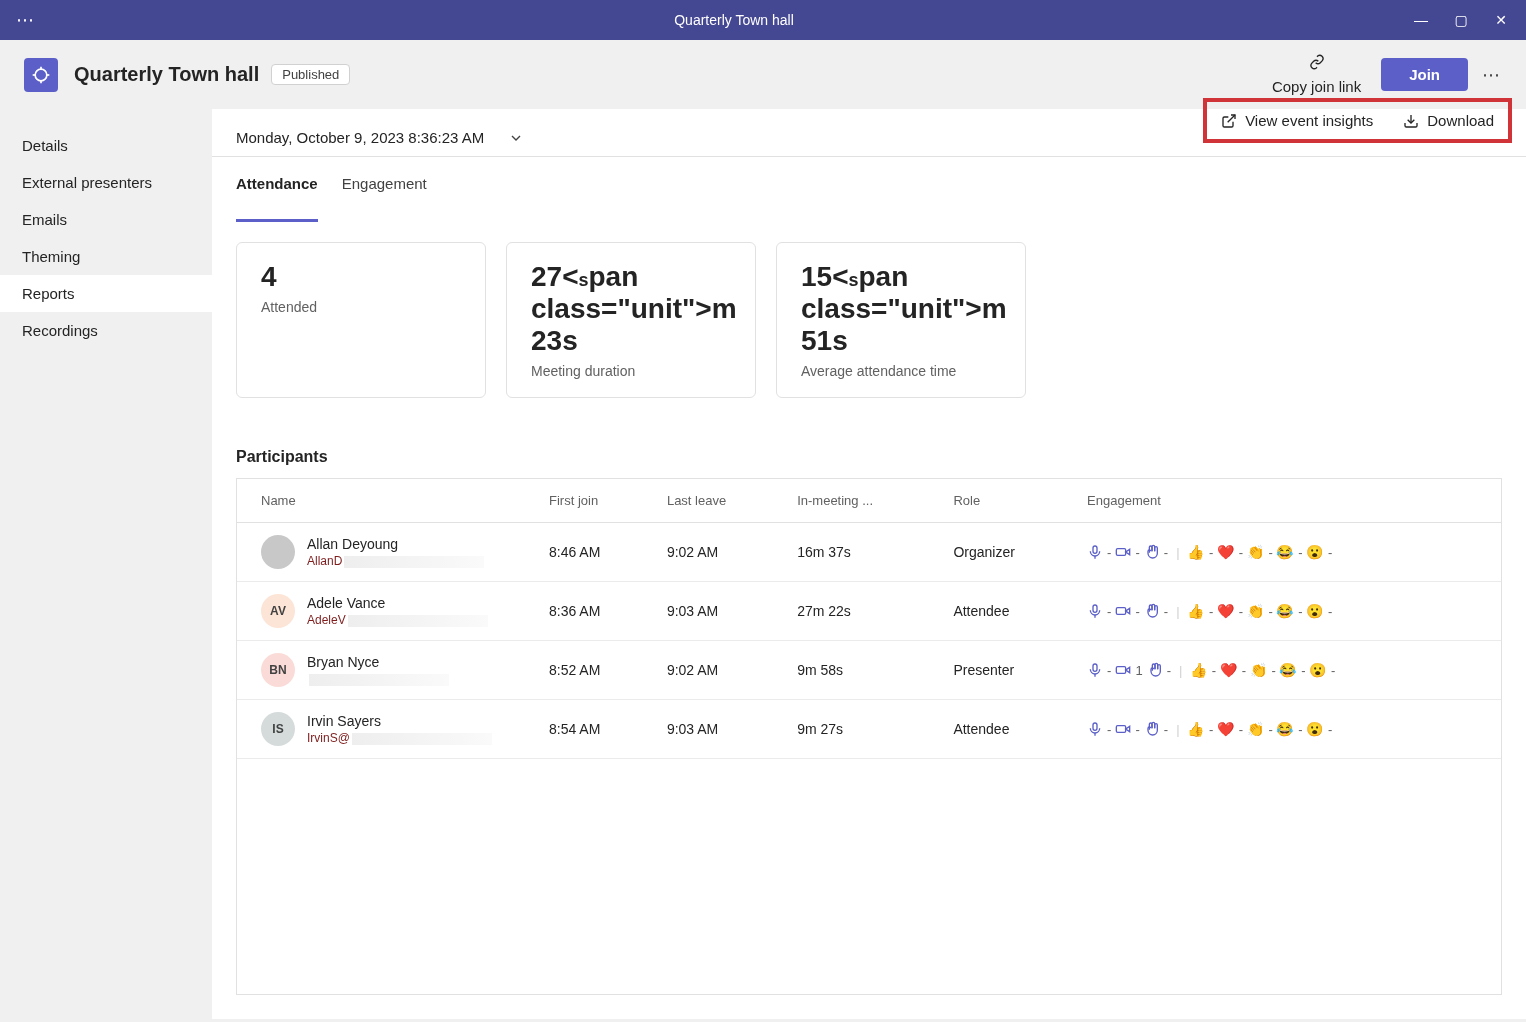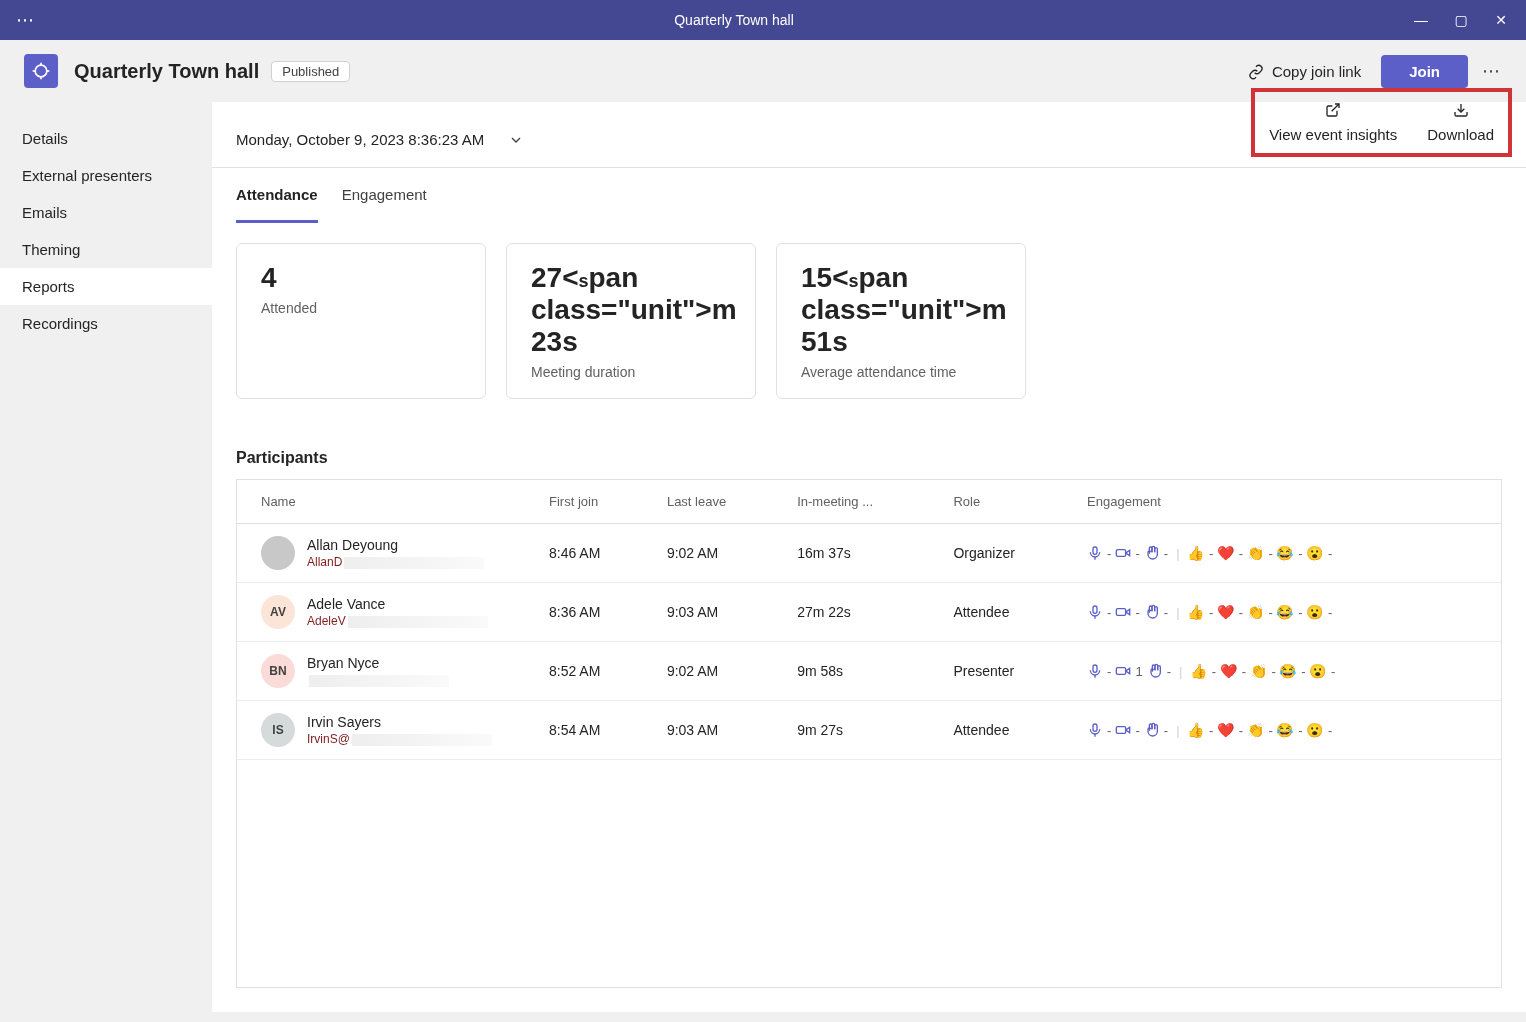--- a/index.html
+++ b/index.html
@@ -10,39 +10,39 @@
   .titlebar .dots { font-size: 18px; color: #fff; letter-spacing: 2px; cursor: pointer; }
   .titlebar .center { flex: 1; text-align: center; font-size: 14px; }
   .titlebar .right { display: flex; gap: 22px; font-size: 14px; }
   .winbtn { width: 18px; text-align: center; cursor: pointer; }
 
   .header { background: #f0f0f0; padding: 14px 24px; display: flex; align-items: center; }
   .app-icon { width: 34px; height: 34px; background: #5b5fc7; border-radius: 4px; display: flex; align-items: center; justify-content: center; color: #fff; margin-right: 16px; }
   .header-title { font-size: 20px; font-weight: 600; margin-right: 12px; }
   .badge { background: #fff; border: 1px solid #d1d1d1; border-radius: 4px; padding: 2px 10px; font-size: 13px; color: #424242; }
   .header-spacer { flex: 1; }
-  .copylink { display: flex; align-items: flex-end; gap: 8px; font-size: 15px; color: #242424; margin-right: 20px; cursor: pointer; }
+  .copylink { display: flex; align-items: center; gap: 8px; font-size: 15px; color: #242424; margin-right: 20px; cursor: pointer; flex-direction: column; }
   .join-btn { background: #5b5fc7; color: #fff; border: none; border-radius: 4px; padding: 8px 28px; font-size: 15px; font-weight: 600; cursor: pointer; margin-right: 14px; }
   .more-h { font-size: 18px; letter-spacing: 2px; cursor: pointer; color: #424242; }
 
   .body { display: flex; height: calc(100% - 112px); }
   .sidebar { width: 212px; background: #f0f0f0; padding-top: 18px; }
   .nav-item { padding: 10px 22px; font-size: 15px; cursor: pointer; color:#242424;}
   .nav-item.active { background: #fff; }
 
   .main { flex: 1; background: #fff; display:flex; flex-direction:column; position: relative; }
 
   .toolbar { display: flex; align-items: center; padding: 20px 24px 10px 24px; border-bottom: 1px solid #e1e1e1; }
   .date-select { display:flex; align-items:center; gap:24px; font-size:15px; cursor:pointer; color:#242424;}
   .toolbar-spacer { flex:1; }
   .actions-box { border: 4px solid #d13438; padding: 10px 14px; display:flex; gap:30px; align-items:center; margin-right:-10px; margin-top:-34px;}
-  .action-btn { display:flex; align-items:center; gap:8px; font-size:15px; cursor:pointer; color:#242424;flex-direction:column;}
+  .action-btn { display:flex; align-items:center; gap:8px; font-size:15px; cursor:pointer; color:#242424;}
 
   .tabs { display:flex; gap:24px; padding: 18px 24px 0 24px; }
-  .tab { font-size:15px; padding-bottom:17px; cursor:pointer; color:#424242; }
+  .tab { font-size:15px; padding-bottom:27px; cursor:pointer; color:#424242; }
   .tab.active { color:#242424; border-bottom:3px solid #5b5fc7; font-weight:600;}
 
   .stats { display:flex; gap:20px; padding: 20px 24px; }
   .stat-card { border:1px solid #e1e1e1; border-radius:6px; padding:18px 24px; }
   .stat-card.sm { width:250px; }
   .stat-card.wd { width:300px; }
   .stat-card.md { width:250px; }
   .stat-value { font-size:28px; font-weight:600; }
   .stat-value .unit { font-size:18px; font-weight:600; }
   .stat-label { font-size:14px; color:#616161; margin-top:6px; }

